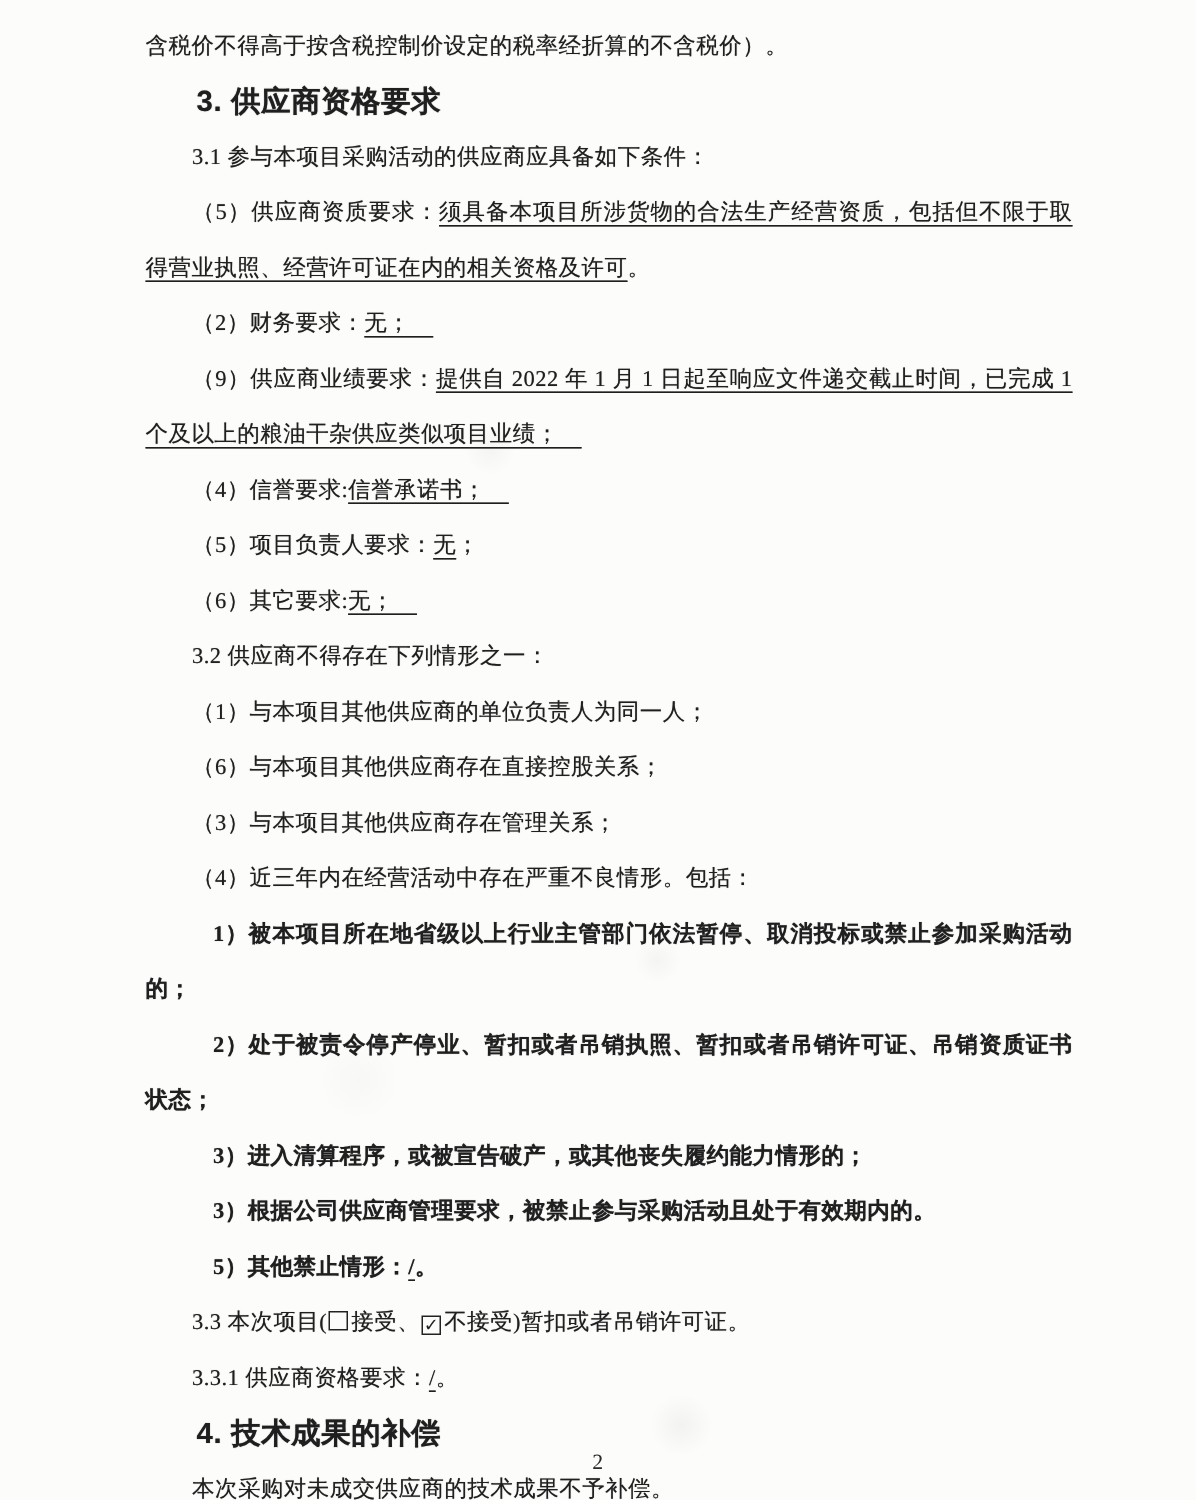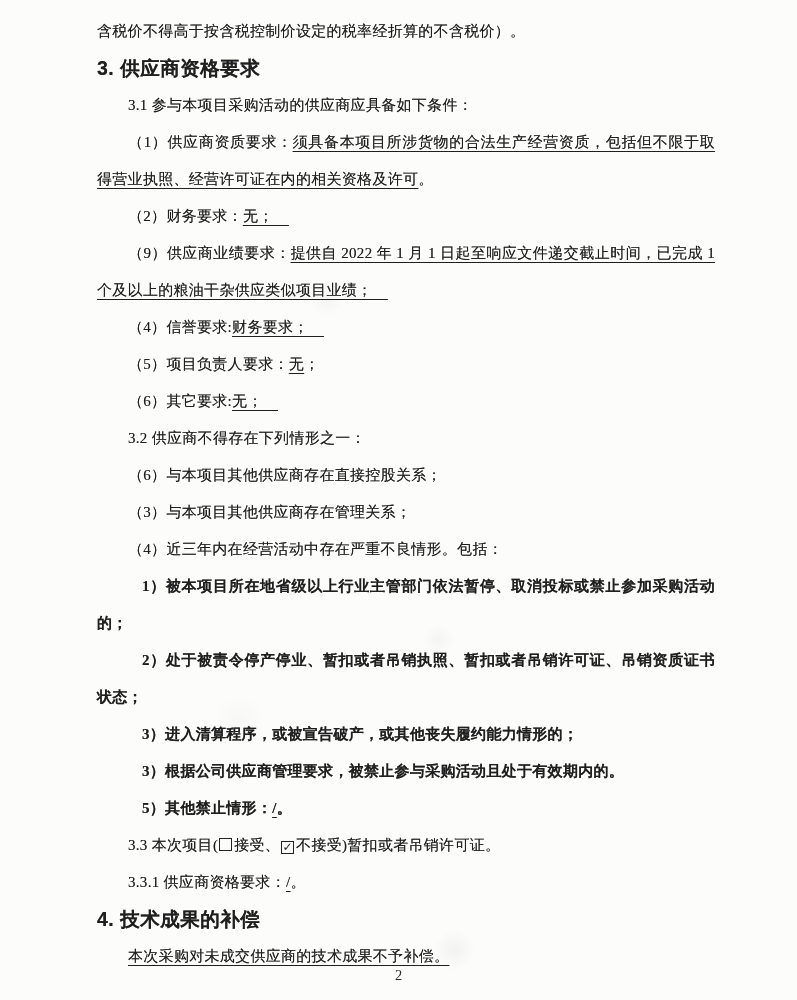--- a/index.html
+++ b/index.html
@@ -32,20 +32,21 @@
     text-align: justify;
     text-shadow: 0 0 0.5px rgba(20,20,20,0.6);
     letter-spacing: 0.3px;
   }
   p.heading {
     font-family: "Liberation Sans", "DejaVu Sans", sans-serif;
     font-weight: 700;
     font-size: 19.5px;
     letter-spacing: 0.5px;
     text-shadow: 0 0 0.6px rgba(20,20,20,0.7);
+    margin-left: 34px;
   }
   .indent-1 { text-indent: 31px; }
   .indent-2 { text-indent: 45px; font-weight: bold; }
   .u {
     text-decoration: underline;
     text-underline-offset: 4px;
     text-decoration-thickness: 1px;
   }
   .cb {
     display: inline-block;
@@ -72,27 +73,28 @@
 </head>
 <body>
 
 <div class="paper-noise"></div>
 
 <div class="page-inner">
   <div>
       <p class="line indent-0"><span>含税价不得高于按含税控制价设定的税率经折算的不含税价）。</span></p>
       <p class="line heading indent-0"><span>3. 供应商资格要求</span></p>
       <p class="line indent-1"><span>3.1 参与本项目采购活动的供应商应具备如下条件：</span></p>
-      <p class="line indent-1"><span>（1）供应商资质要求：</span><span class="u">须具备本项目所涉货物的合法生产经营资质，包括但不限于取得营业执照、经营许可证在内的相关资格及许可</span><span>。</span></p>
+      <p class="line indent-1"><span>（5）供应商资质要求：</span><span class="u">须具备本项目所涉货物的合法生产经营资质，包括但不限于取得营业执照、经营许可证在内的相关资格及许可</span><span>。</span></p>
       <p class="line indent-1"><span>（2）财务要求：</span><span class="u">无；　</span></p>
       <p class="line indent-1"><span>（9）供应商业绩要求：</span><span class="u">提供自 2022 年 1 月 1 日起至响应文件递交截止时间，已完成 1 个及以上的粮油干杂供应类似项目业绩；　</span></p>
-      <p class="line indent-1"><span>（4）信誉要求:</span><span class="u">财务要求；　</span></p>
+      <p class="line indent-1"><span>（4）信誉要求:</span><span class="u">信誉承诺书；　</span></p>
       <p class="line indent-1"><span>（5）项目负责人要求：</span><span class="u">无</span><span>；</span></p>
       <p class="line indent-1"><span>（6）其它要求:</span><span class="u">无；　</span></p>
       <p class="line indent-1"><span>3.2 供应商不得存在下列情形之一：</span></p>
+      <p class="line indent-1"><span>（1）与本项目其他供应商的单位负责人为同一人；</span></p>
       <p class="line indent-1"><span>（6）与本项目其他供应商存在直接控股关系；</span></p>
       <p class="line indent-1"><span>（3）与本项目其他供应商存在管理关系；</span></p>
       <p class="line indent-1"><span>（4）近三年内在经营活动中存在严重不良情形。包括：</span></p>
       <p class="line indent-2"><span>1）被本项目所在地省级以上行业主管部门依法暂停、取消投标或禁止参加采购活动的；</span></p>
       <p class="line indent-2"><span>2）处于被责令停产停业、暂扣或者吊销执照、暂扣或者吊销许可证、吊销资质证书状态；</span></p>
       <p class="line indent-2"><span>3）进入清算程序，或被宣告破产，或其他丧失履约能力情形的；</span></p>
       <p class="line indent-2"><span>3）根据公司供应商管理要求，被禁止参与采购活动且处于有效期内的。</span></p>
       <p class="line indent-2"><span>5）其他禁止情形：</span><span class="u">/</span><span>。</span></p>
       <p class="line indent-1"><span>3.3 本次项目(</span><span class="cb"></span><span>接受、</span><span class="cb">✓</span><span>不接受)暂扣或者吊销许可证。</span></p>
       <p class="line indent-1"><span>3.3.1 供应商资格要求：</span><span class="u">/</span><span>。</span></p>

